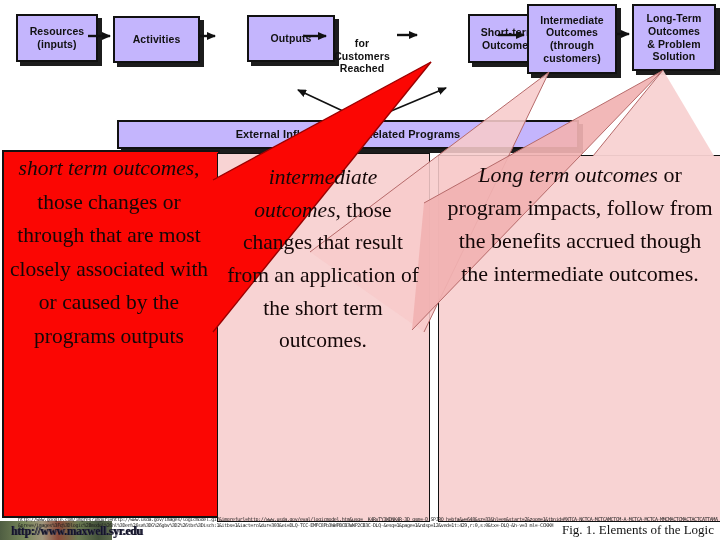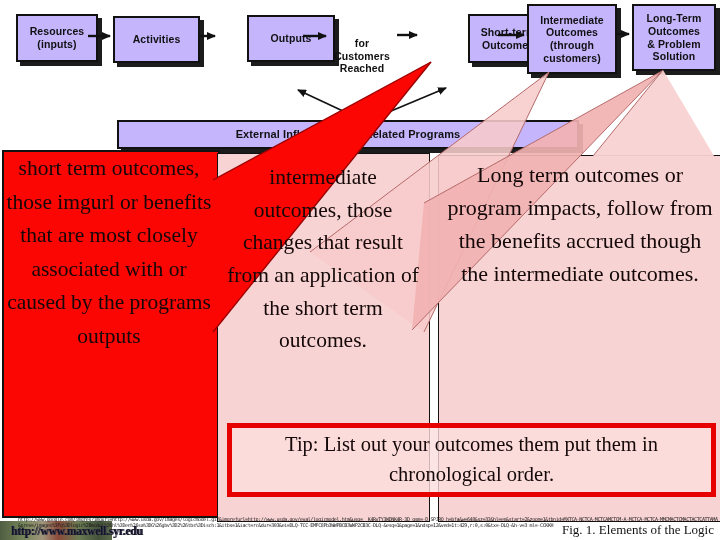--- a/index.html
+++ b/index.html
@@ -34,21 +34,21 @@
     left:438px;top:155px;width:282px;height:365px;
     background:#f8d3d3;border:1px solid #111;border-right:none;
   }
   
   #overlay{position:absolute;left:0;top:0;z-index:5;pointer-events:none;}
   
   .desc{
     position:absolute;z-index:6;font-family:"Liberation Serif",serif;
     color:#140808;text-align:center;
   }
-  .desc .it{}
+  .desc .it{font-style:italic;}
   #desc-short{left:5px;top:152px;width:208px;font-size:21.5px;line-height:1.56;}
   #desc-mid{left:223px;top:161px;width:200px;font-size:21.5px;line-height:1.52;}
   #desc-long{left:443px;top:158px;width:274px;font-size:22px;line-height:1.5;}
   
   #tip-box{
     position:absolute;left:227px;top:423px;width:489px;height:74px;z-index:6;
     background:rgba(252,221,221,0.8);border:5px solid #e60000;box-sizing:border-box;
     display:flex;align-items:center;justify-content:center;
   }
   #tip-text{
@@ -149,32 +149,29 @@
     <polygon points="662,71 424,203 412,330" fill="#f1b2b2" fill-opacity="0.92"></polygon>
     <line x1="662" y1="71" x2="424" y2="203" stroke="#b66a6a" stroke-width="1"></line>
     <line x1="662" y1="71" x2="412" y2="330" stroke="#b66a6a" stroke-width="1"></line>
 
     <polygon points="431,62 213,180 213,332" fill="#fb0603"></polygon>
     <line x1="431" y1="62" x2="213" y2="180" stroke="#9b0000" stroke-width="1.4"></line>
     <line x1="431" y1="62" x2="213" y2="332" stroke="#9b0000" stroke-width="1.4"></line>
   </svg>
 
   <div class="desc" id="desc-short">
-    <span class="it">short term outcomes</span><span>, those imgurl or benefits that are most closely associated with or caused by the programs outputs</span>
+    <span class="it">short term outcomes</span><span>, those changes or through that are most closely associated with or caused by the programs outputs</span>
   </div>
   <div class="desc" id="desc-mid">
     <span class="it">intermediate outcomes</span><span>, those changes that result from an application of the short term outcomes.</span>
   </div>
   <div class="desc" id="desc-long">
     <span class="it">Long term outcomes</span><span> or program impacts, follow from the benefits accrued though the intermediate outcomes.</span>
   </div>
 
-  <div id="tip-box">
-    <div id="tip-text">Tip: List out your outcomes them put them in chronological order.</div>
-  </div>
 
   <div class="tiny-url" id="url-line-1">http://www.google.com/imgres?imgurl=http://www.usda.gov/images/logicmodel.gif&amp;imgrefurl=http://www.usda.gov/eval/logicmodel.htm&amp;usg=__K4RvTY3WDNK4R-3D_gsm=-D.SPJRQ_h=bfa&amp;w=648&amp;sz=33&amp;hl=en&amp;start=2&amp;zoom=1&amp;tbnid=MXTCA-NCTCA-MCTCAMCTCM-A-MCTCA-MCTCA-MMCMACTCMACTACTCATTAMATCM</div>
   <div class="tiny-url" id="url-line-2">&amp;prev=/images%3Fq%3Dlogic%2Bmodel%26hl%3Den%26sa%3DG%26gbv%3D2%26tbs%3Disch:1&amp;itbs=1&amp;iact=rc&amp;dur=303&amp;ei=DLQ-TCC-EMFC8Pb3WWPBCB3WWP2CB3C-DLQ-&amp;esq=1&amp;page=1&amp;ndsp=12&amp;ved=1t:429,r:0,s:0&amp;tx=-DLQ-&amp;h-v=3_ml=-CCKKH</div>
   <div id="thumbnail"></div>
   <div id="site-url">http://www.maxwell.syr.edu</div>
   <div id="fig-caption">Fig. 1. Elements of the Logic Model.</div>
 
 </div>
 
 </body></html>

